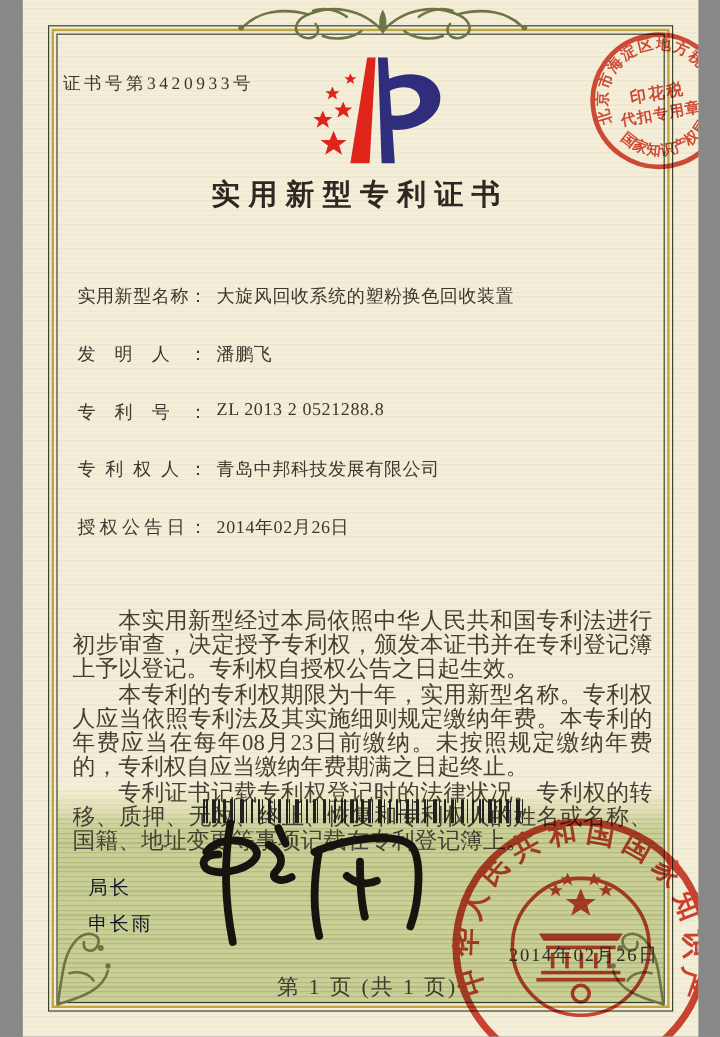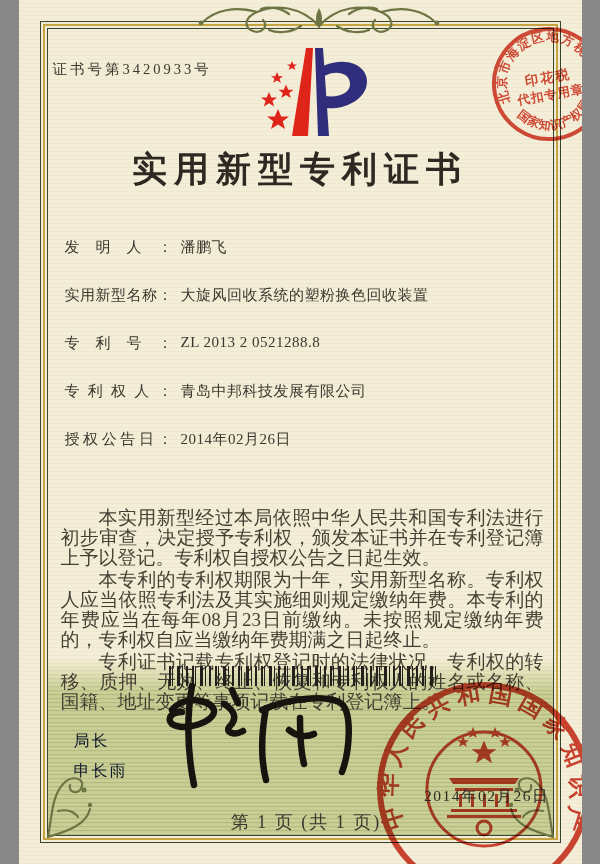--- a/index.html
+++ b/index.html
@@ -20,21 +20,21 @@
   
   .band{position:absolute;left:29px;right:29px;bottom:29px;height:176px;z-index:1;}
   .band-core{position:absolute;inset:0;background:#c9cf96;
     background-image:repeating-linear-gradient(0deg,rgba(116,128,54,.25) 0 1px,transparent 1px 4px);}
   .band-fade{position:absolute;left:0;right:0;top:0;height:34px;
     background:linear-gradient(180deg,#f3edd2 0,rgba(243,237,210,0) 100%);}
   
   .cert-no{position:absolute;left:34px;top:60px;font-size:14.5px;letter-spacing:3px;z-index:3;}
   .logo{position:absolute;left:231px;top:40px;z-index:3;}
   .title{position:absolute;left:0;right:0;top:146px;text-align:center;
-    font-size:35px;font-weight:bold;letter-spacing:7px;color:#2d2922;z-index:3;}
+    font-size:24px;font-weight:bold;letter-spacing:7px;color:#2d2922;z-index:3;}
   
   .fields{position:absolute;left:46px;right:38px;top:238px;z-index:3;font-size:15px;}
   .field{margin-bottom:29px;white-space:nowrap;}
   .field .lbl{display:inline-block;width:7.2em;text-align:justify;text-align-last:justify;vertical-align:top;}
   .field .val{margin-left:8px;letter-spacing:.5px;}
   
   .paras{position:absolute;left:42px;right:38px;top:508px;z-index:3;
     font-size:19px;line-height:20px;text-align:justify;color:#453f33;}
   .paras p{margin:0 0 2px 0;text-indent:2em;}
   
@@ -148,24 +148,24 @@
         <text x="62" y="60" text-anchor="middle" font-size="13.5" font-weight="bold" letter-spacing="2" font-family="Liberation Serif, serif">印花税</text>
         <text x="62" y="77" text-anchor="middle" font-size="12.5" font-weight="bold" letter-spacing="1" font-family="Liberation Serif, serif">代扣专用章</text>
       </g>
     </svg>
   </div>
 
   <div class="title">实用新型专利证书</div>
 
   <div class="fields">
     <div class="field">
+      <span class="lbl">实用新型名称：</span><span class="val">大旋风回收系统的塑粉换色回收装置</span>
+    </div>
+    <div class="field">
       <span class="lbl">发明人：</span><span class="val">潘鹏飞</span>
-    </div>
-    <div class="field">
-      <span class="lbl">实用新型名称：</span><span class="val">大旋风回收系统的塑粉换色回收装置</span>
     </div>
     <div class="field">
       <span class="lbl">专利号：</span><span class="val">ZL 2013 2 0521288.8</span>
     </div>
     <div class="field">
       <span class="lbl">专利权人：</span><span class="val">青岛中邦科技发展有限公司</span>
     </div>
     <div class="field">
       <span class="lbl">授权公告日：</span><span class="val">2014年02月26日</span>
     </div>

